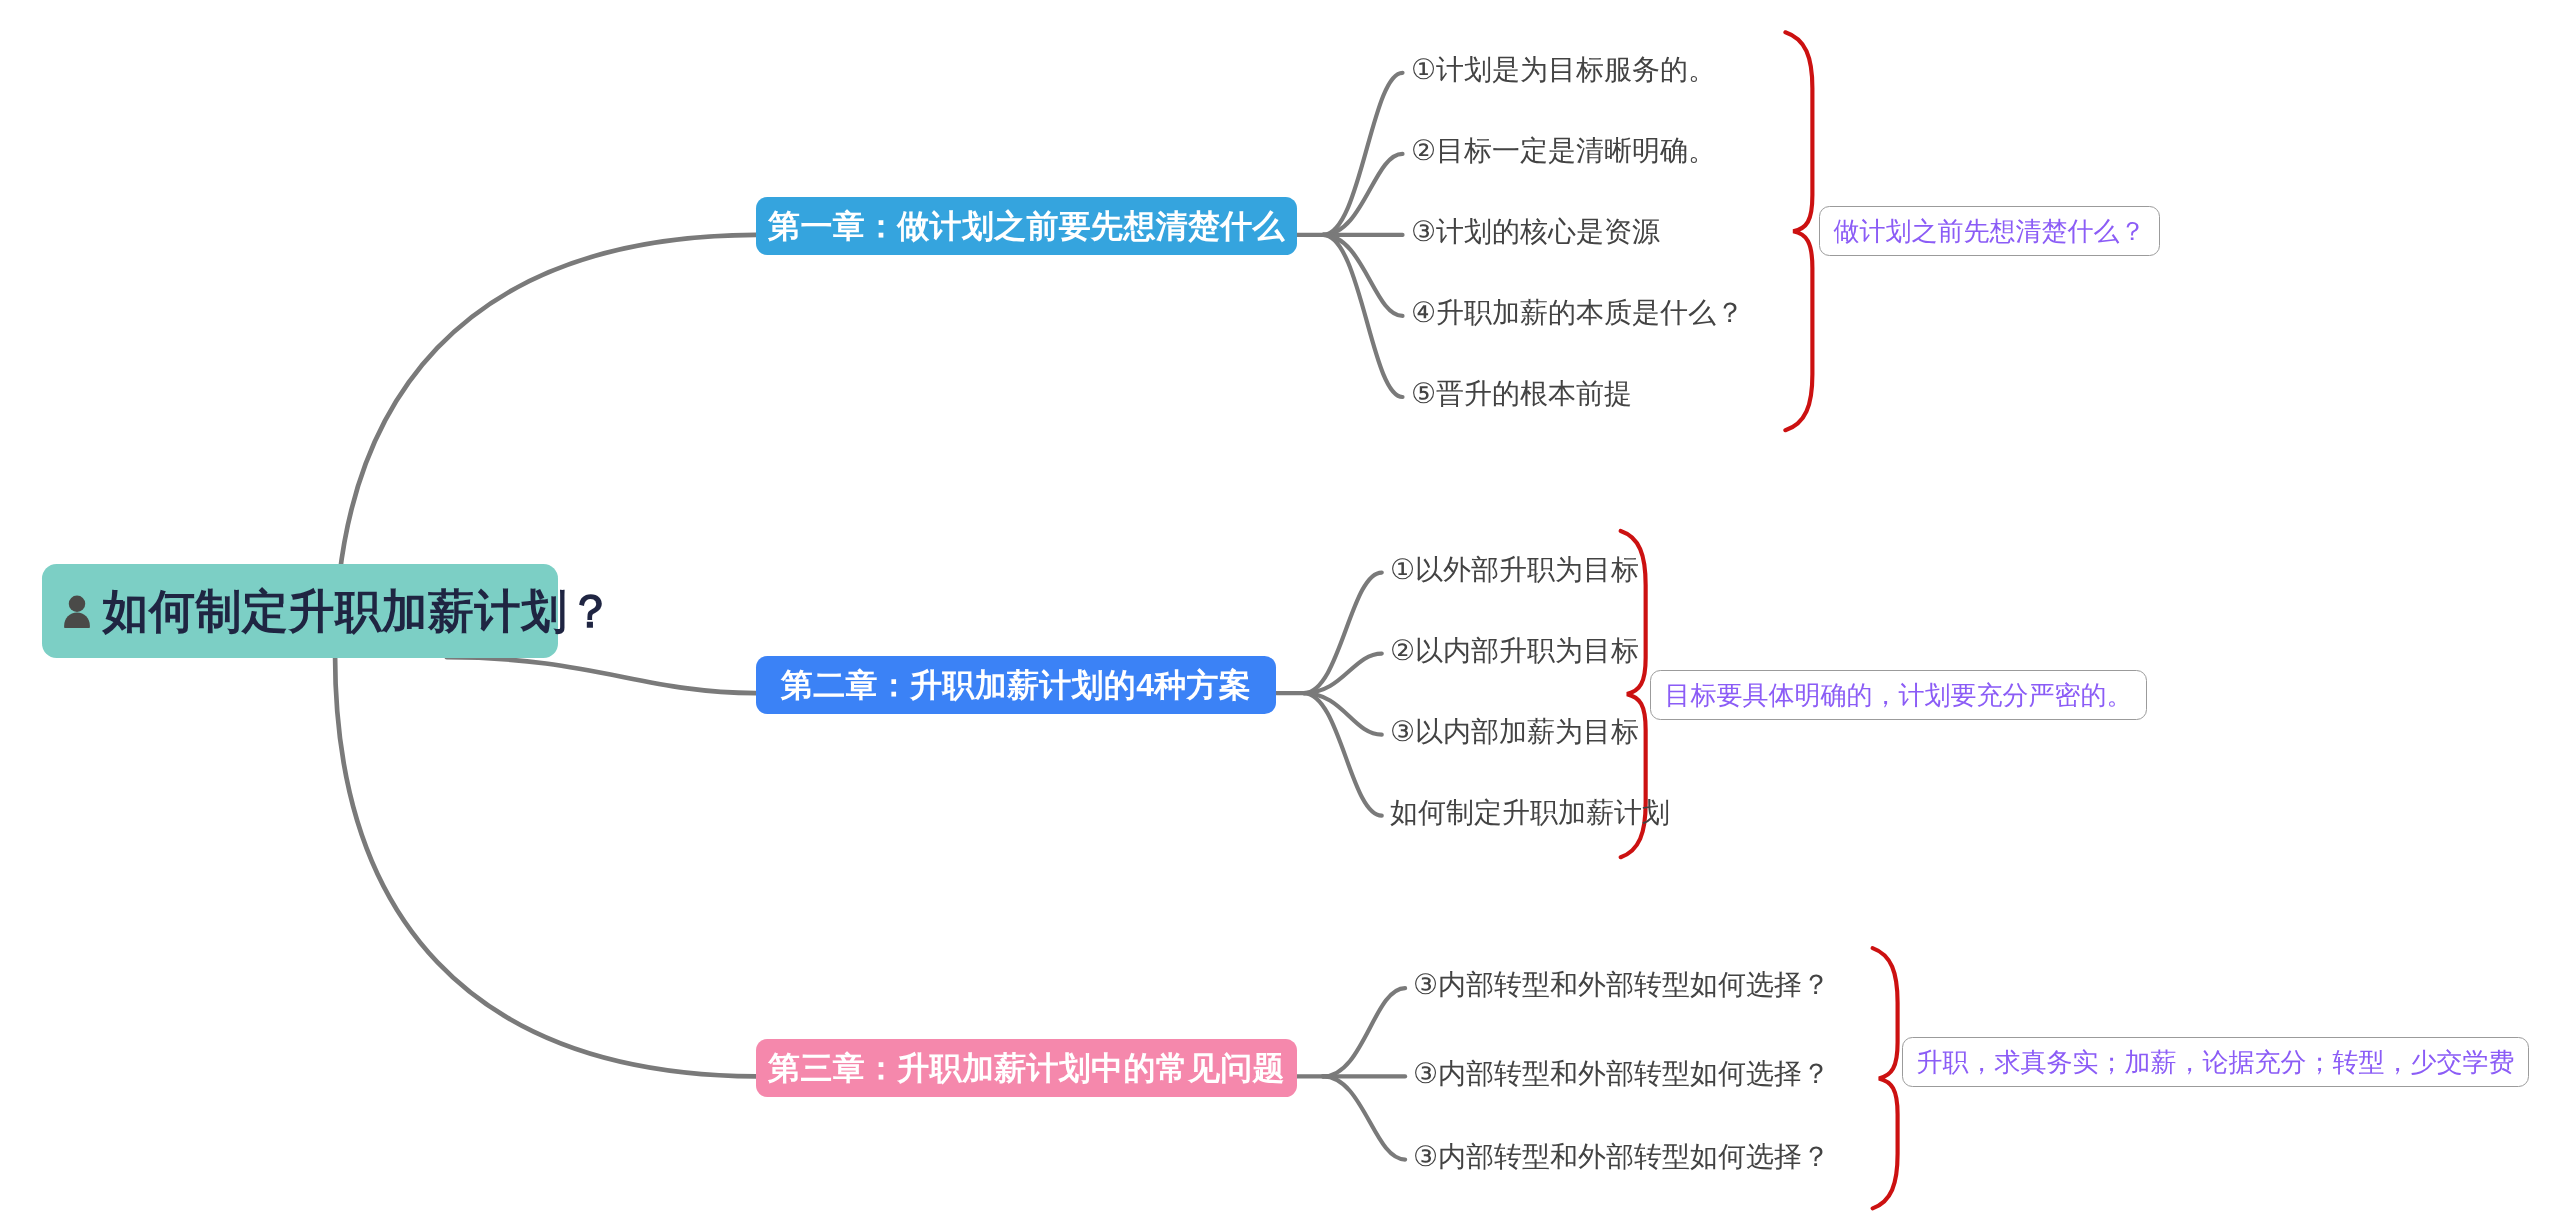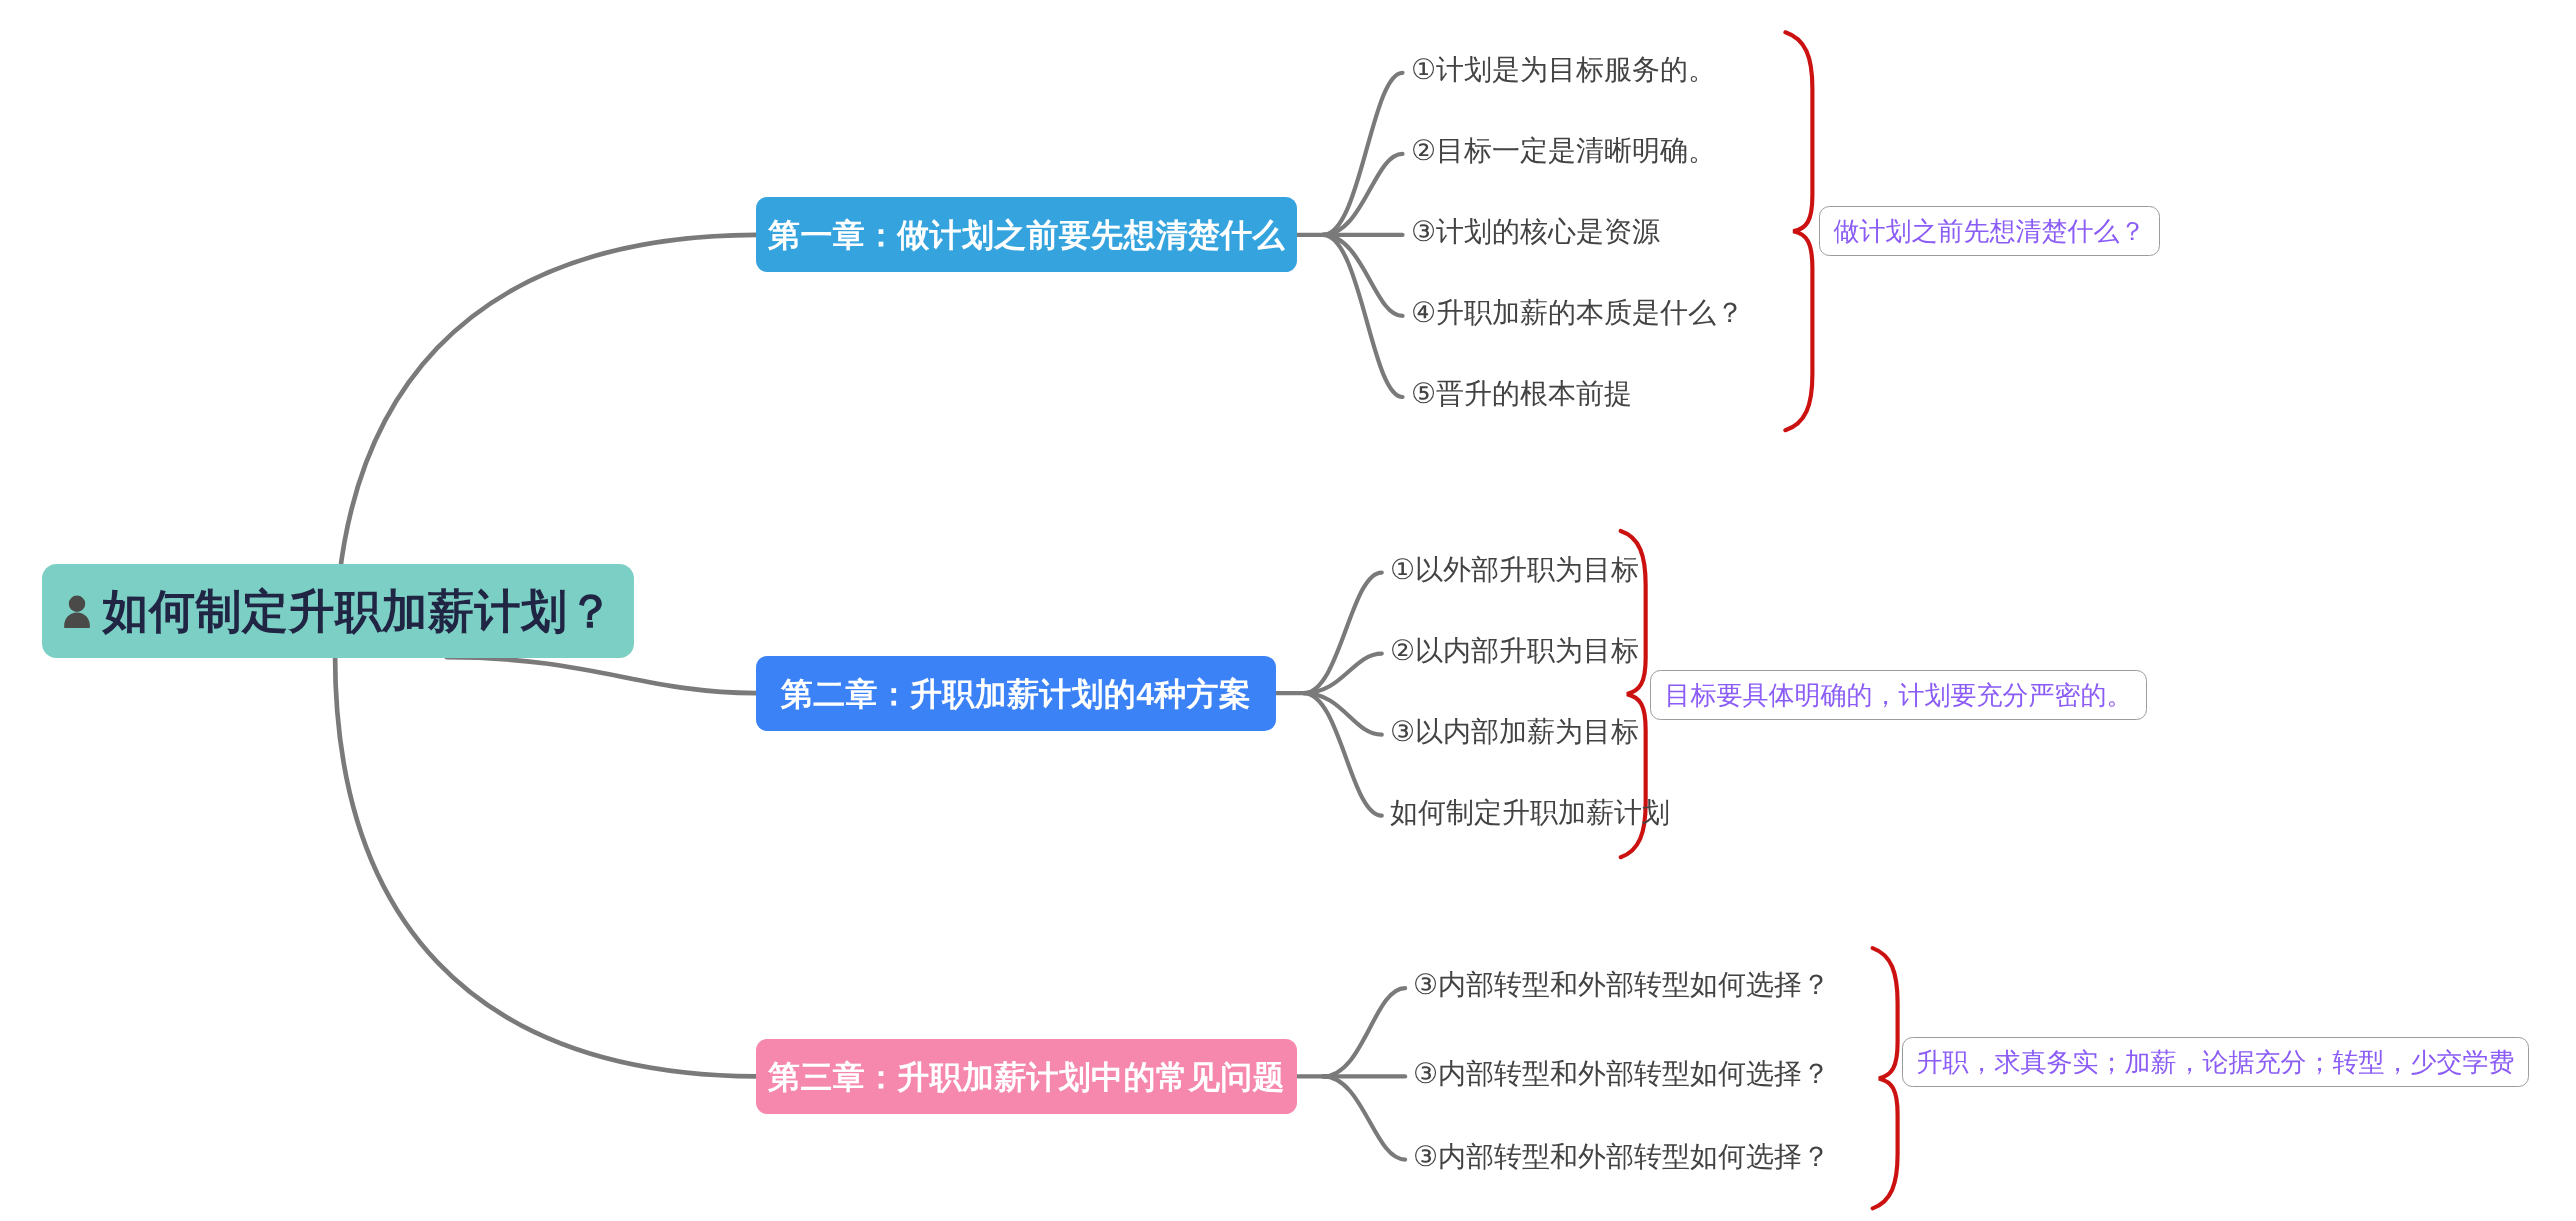--- a/index.html
+++ b/index.html
@@ -28,21 +28,21 @@
     display: flex;
     align-items: center;
     box-sizing: border-box;
     white-space: nowrap;
   }
 
   
   #root-node {
     left: 42px;
     top: 564px;
-    width: 592px;
+    width: 516px;
     height: 94px;
     background: #7CCFC5;
     border-radius: 14.5px;
     padding: 0 21px;
     gap: 11.4px;
     text-align: right;
   }
   #root-node .person {
     width: 28px;
     height: 34px;
@@ -55,21 +55,21 @@
     font-weight: bold;
     color: #1F2542;
     letter-spacing: 0.5px;
     line-height: 1;
   }
 
   
   .chapter {
     border-radius: 11.4px;
     padding: 0 16.6px;
-    height: 75px;
+    height: 58px;
     justify-content: center;
   }
   .chapter .ch-label {
     font-size: 32px;
     font-weight: bold;
     color: #ffffff;
     line-height: 1;
     letter-spacing: 0.3px;
   }
   #chapter-1 { left: 756px; top: 197px;  width: 541px; background: #35A4DE; }

